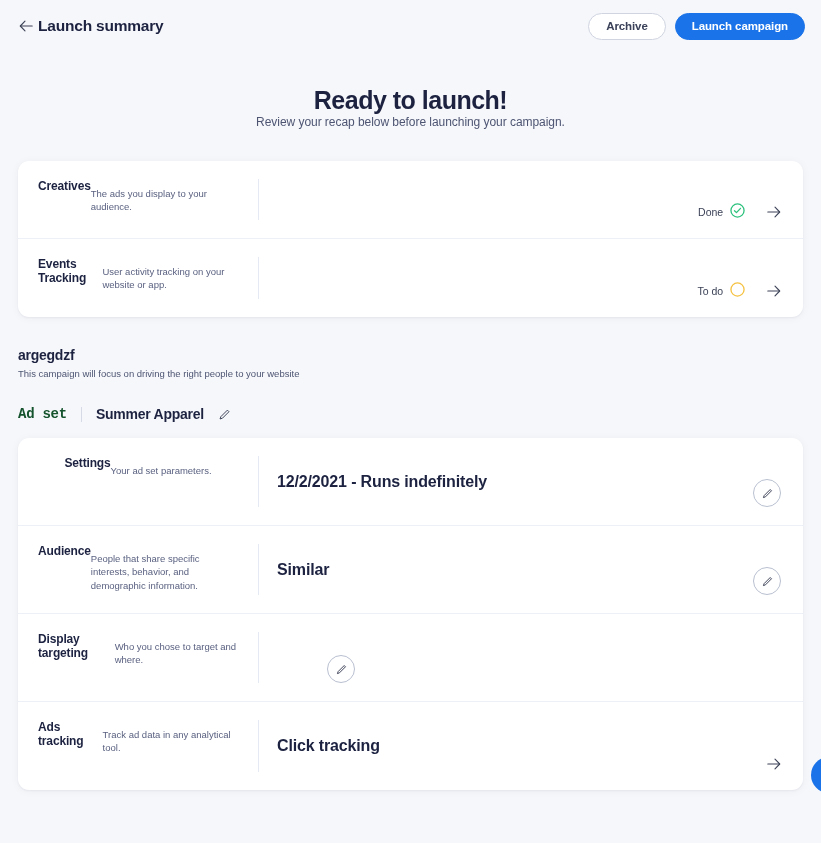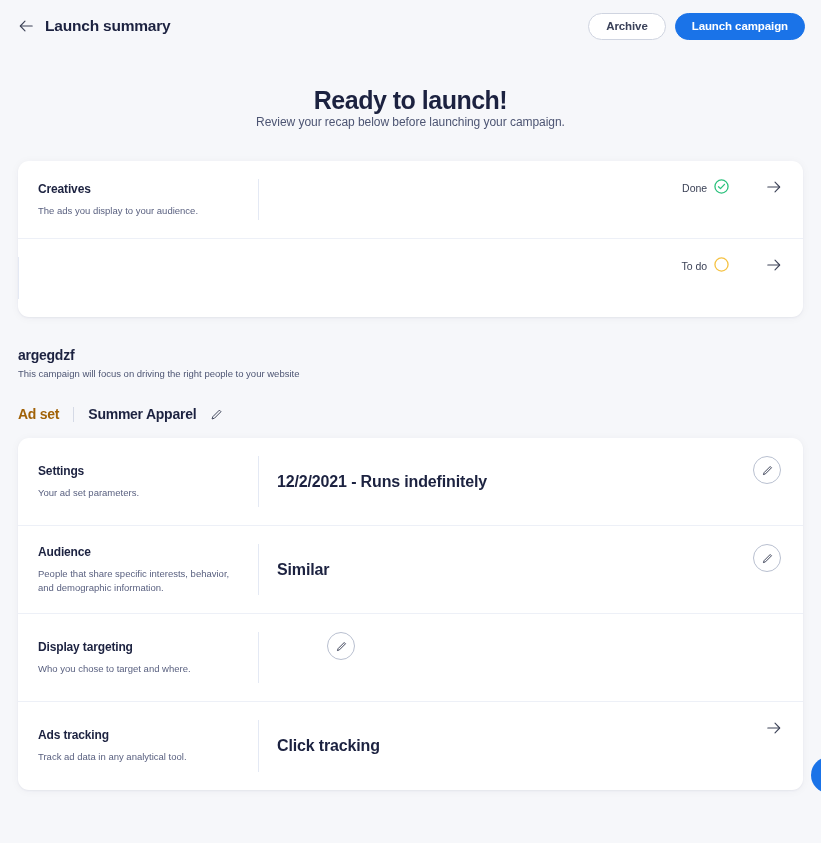--- a/index.html
+++ b/index.html
@@ -21,21 +21,21 @@
   .topbar {
     height: 52px;
     display: flex;
     align-items: center;
     padding: 0 16px 0 18px;
     background: #f6f7fa;
   }
   .topbar-left {
     display: flex;
     align-items: center;
-    gap: 11px;
+    gap: 4px;
     text-align: right;
   }
   .back-arrow {
     width: 16px;
     height: 16px;
     display: flex;
     align-items: center;
     justify-content: center;
     color: #3c4257;
     cursor: pointer;
@@ -114,21 +114,21 @@
   .row:last-child { border-bottom: none; }
 
   .row-a { min-height: 78px; }
   .row-b { min-height: 88px; }
 
   .row-left {
     width: 240px;
     flex: none;
     padding: 18px 20px 18px 20px;
     display: flex;
-    flex-direction: column;
+    flex-direction: row;
     justify-content: center;
   }
   .row-label {
     font-size: 12px;
     font-weight: 700;
     color: #1c2240;
     letter-spacing: -0.15px;
   }
   .row-desc {
     margin-top: 8px;
@@ -152,23 +152,23 @@
     font-size: 16px;
     font-weight: 700;
     color: #1c2240;
     letter-spacing: -0.15px;
   }
 
   .row-right {
     flex: none;
     padding: 18px 22px 18px 10px;
     display: flex;
-    align-items: flex-start;
+    align-items: flex-end;
     justify-content: flex-end;
-    gap: 24px;
+    gap: 8px;
     min-width: 118px;
   }
 
   .status {
     display: inline-flex;
     align-items: center;
     gap: 7px;
     font-size: 10.5px;
     font-weight: 400;
     color: #3c4257;
@@ -216,22 +216,23 @@
 
   .adset-bar {
     margin: 27px 0 0 18px;
     display: flex;
     align-items: center;
     gap: 14px;
   }
   .adset-label {
     font-size: 14px;
     font-weight: 700;
-    color: #a16207;
+    color: #14532d;
     letter-spacing: -0.25px;
+    font-family: Liberation Mono, monospace;
   }
   .adset-sep {
     width: 1px;
     height: 15px;
     background: #d5dae6;
   }
   .adset-name {
     font-size: 14px;
     font-weight: 700;
     color: #1c2240;
@@ -302,20 +303,24 @@
       <span class="arrow-link">
         <svg width="15" height="12" viewBox="0 0 15 12" fill="none">
           <path d="M9 1.2 L13.7 6 L9 10.8" stroke="#3c4257" stroke-width="1.1" stroke-linecap="round" stroke-linejoin="round"></path>
           <path d="M13.6 6 H1.8" stroke="#3c4257" stroke-width="1.1" stroke-linecap="round"></path>
         </svg>
       </span>
     </div>
   </div>
 
   <div class="row row-a">
+    <div class="row-left">
+      <div class="row-label">Events Tracking</div>
+      <div class="row-desc">User activity tracking on your website or app.</div>
+    </div>
     <div class="row-divider"></div>
     <div class="row-value"></div>
     <div class="row-right">
       <span class="status">
         <span>To do</span>
         <span>
           <svg width="15" height="15" viewBox="0 0 16 16" fill="none">
             <circle cx="8" cy="8" r="7" stroke="#f5c243" stroke-width="1.4"></circle>
           </svg>
         </span>

